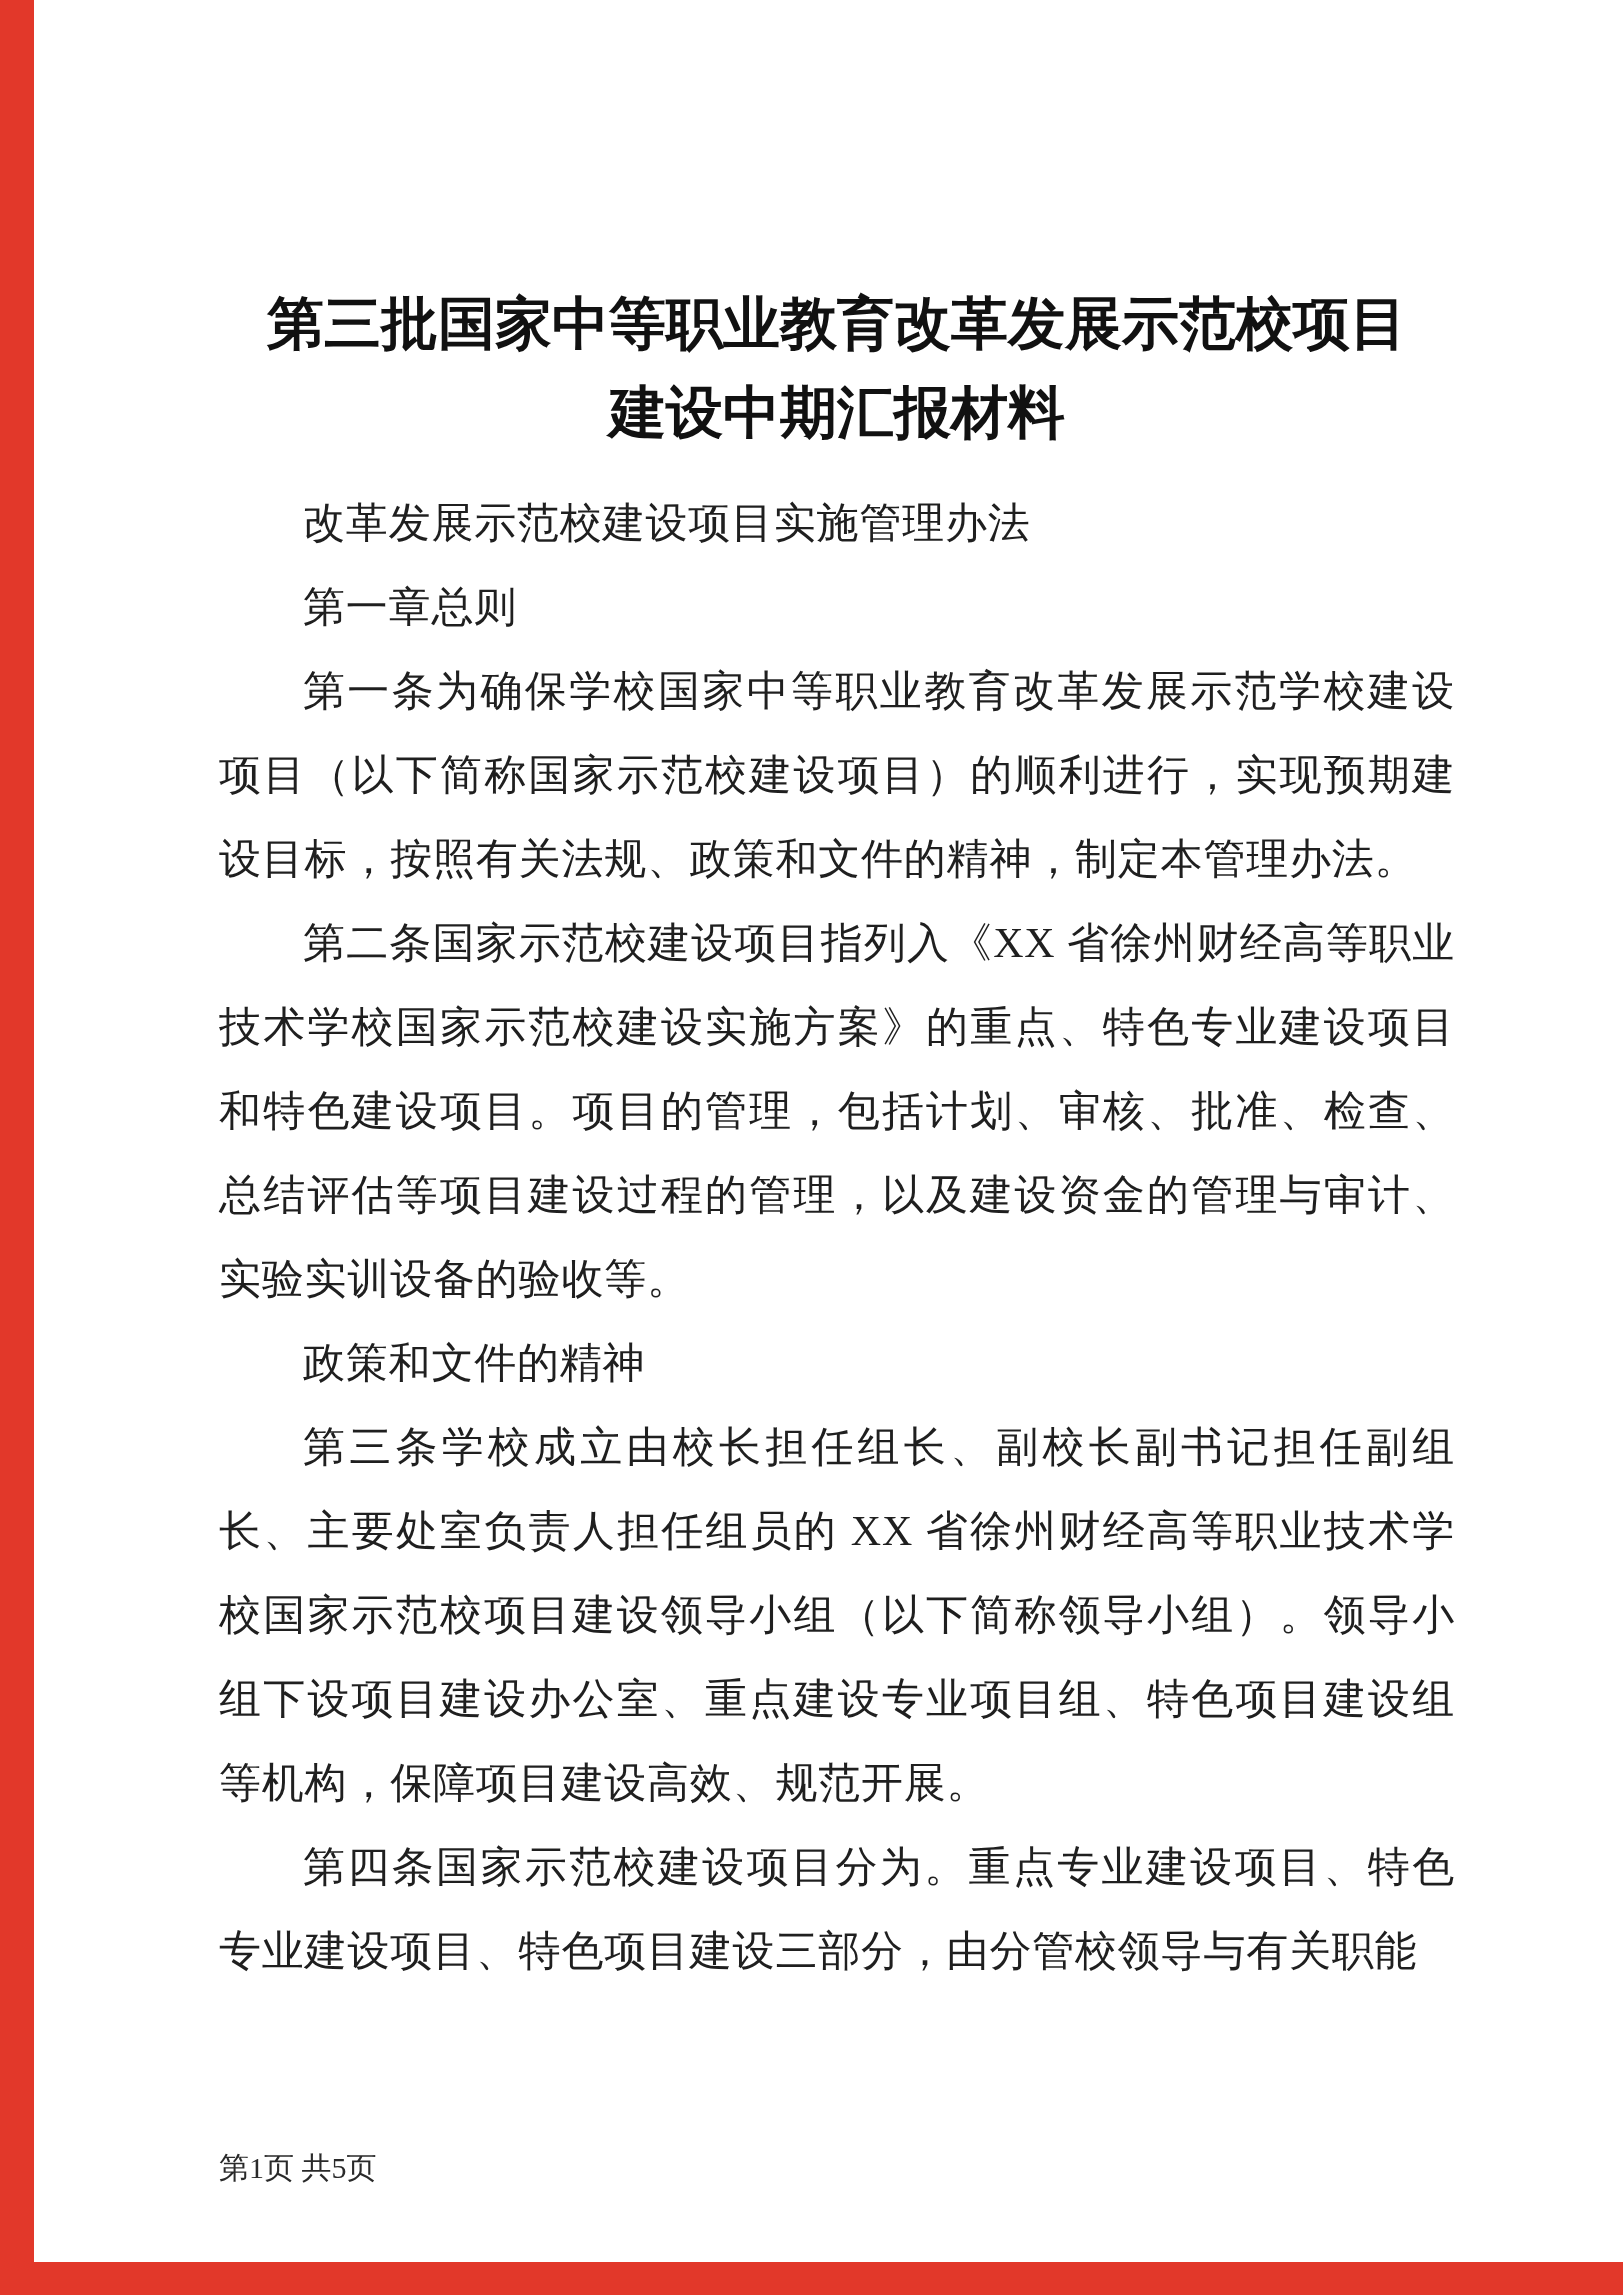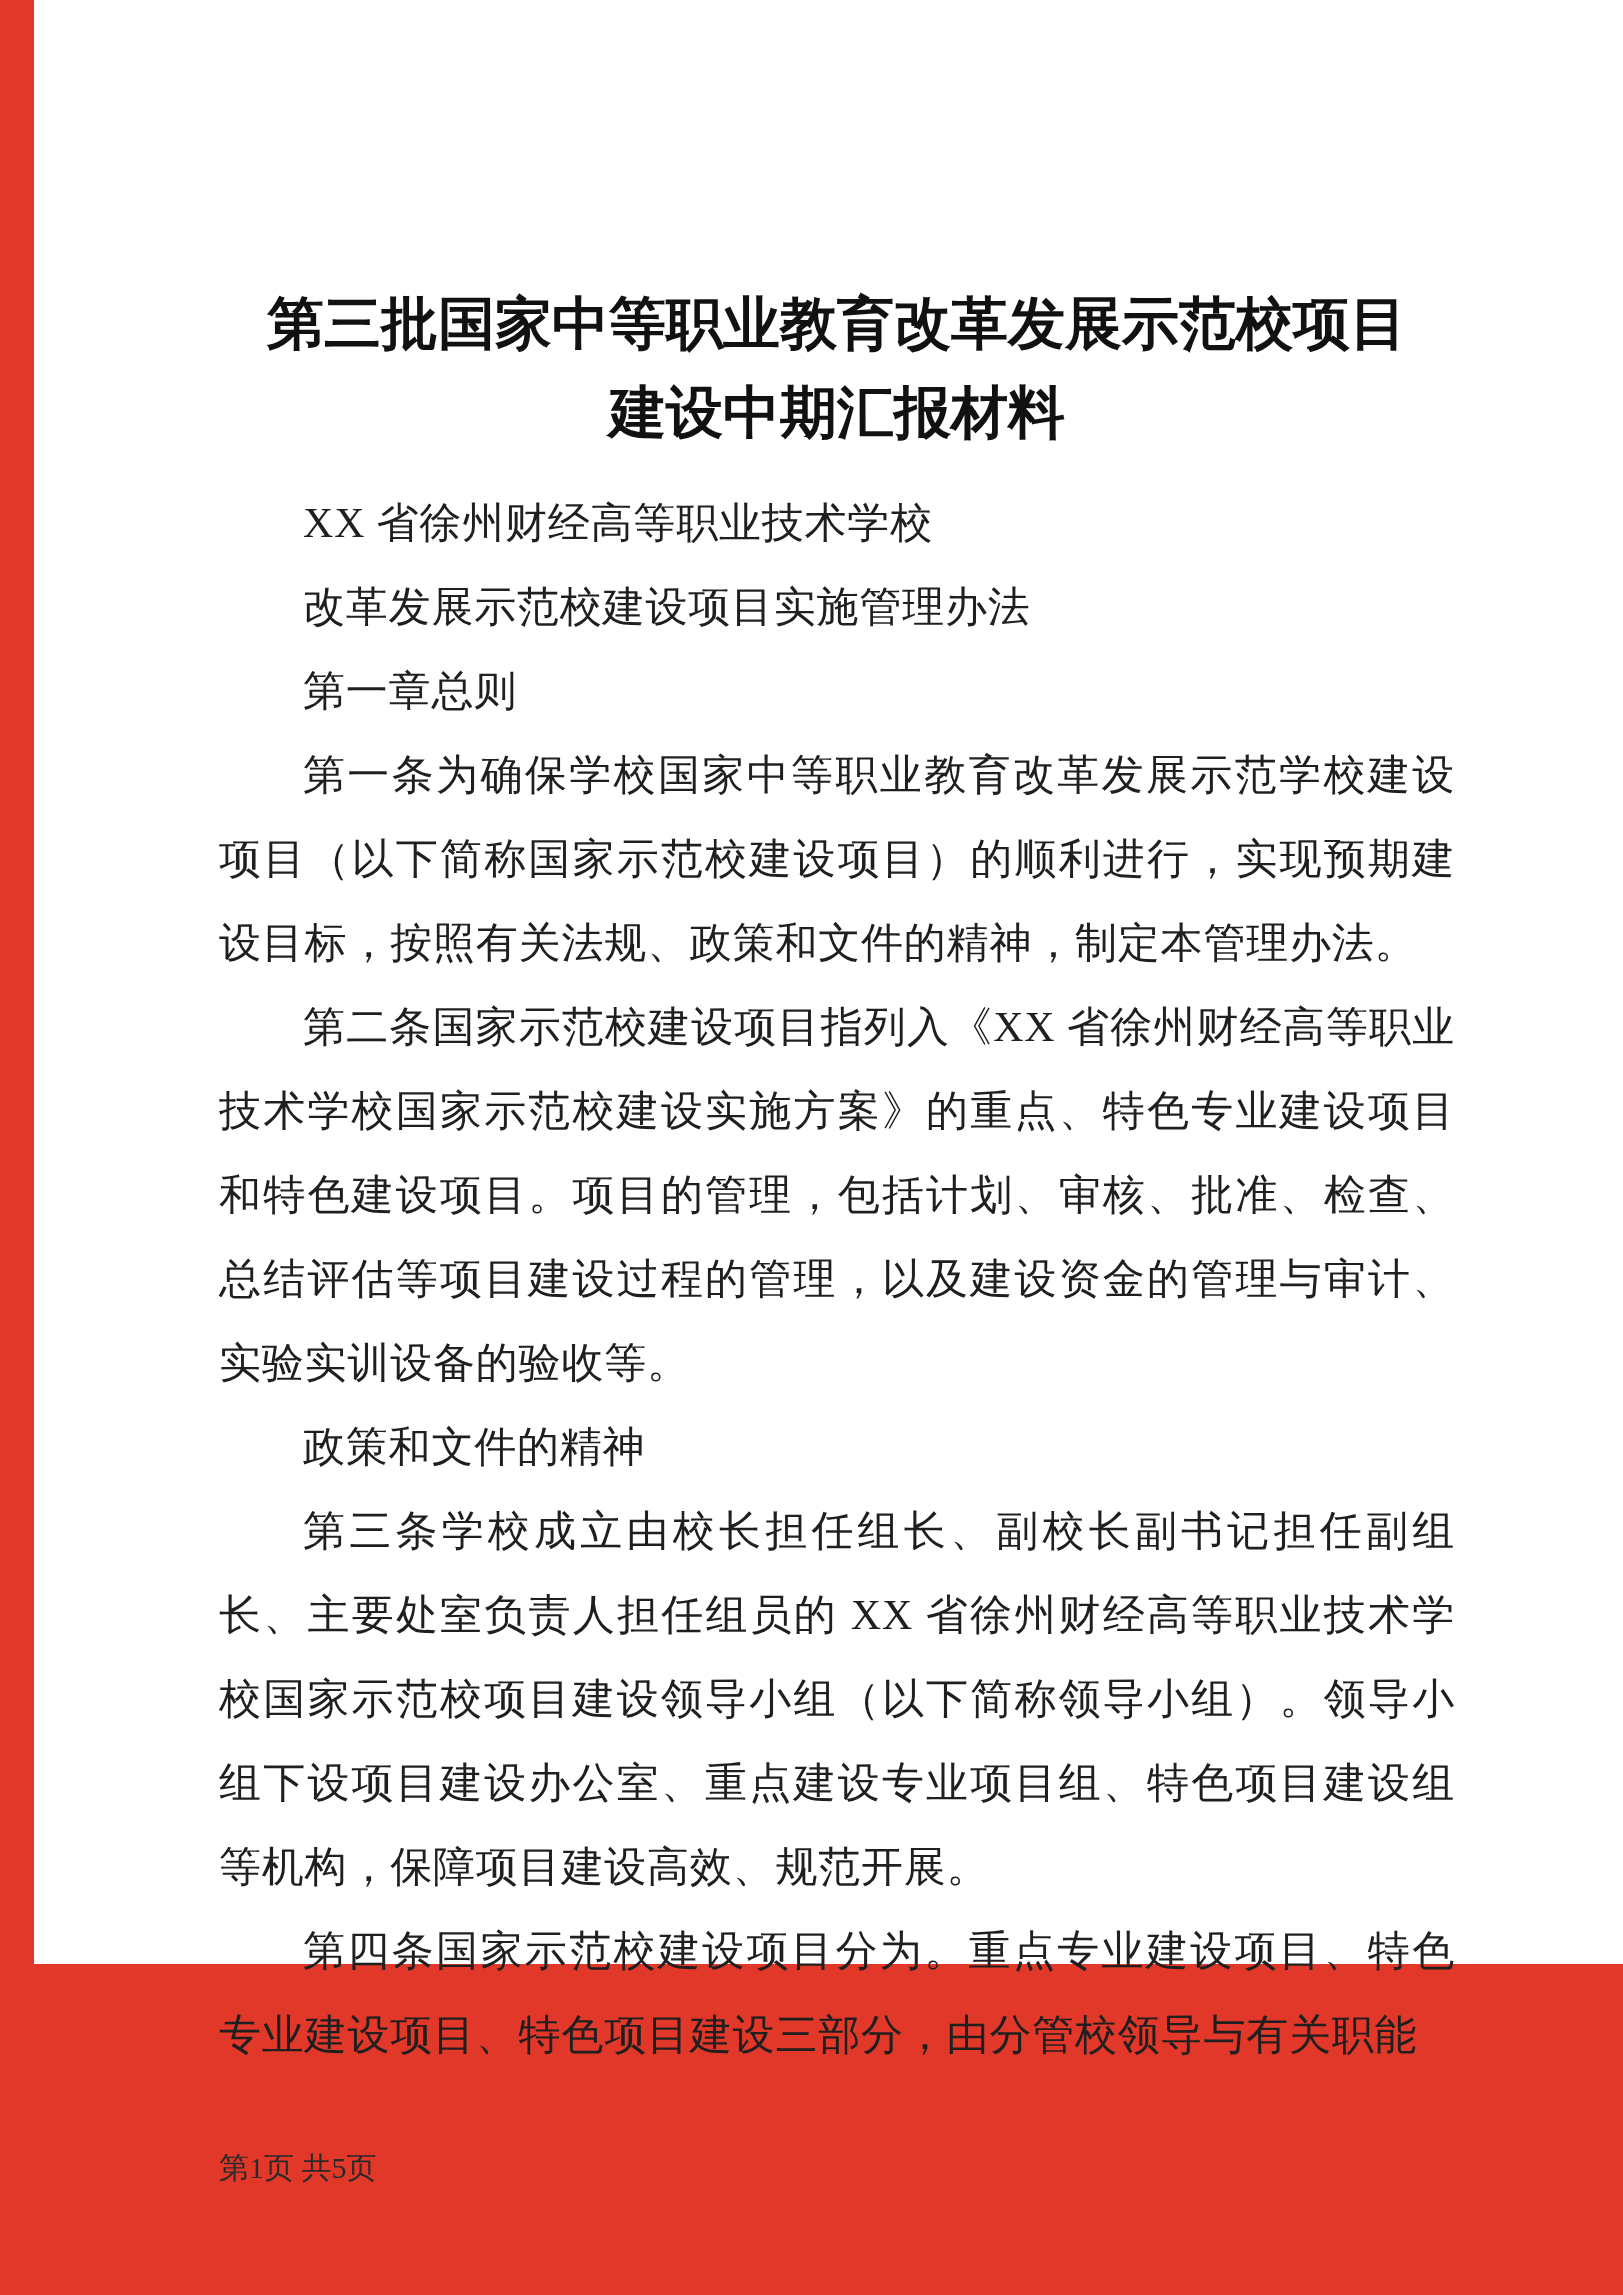--- a/index.html
+++ b/index.html
@@ -12,21 +12,21 @@
     position: relative;
     background: #e2382a; 
     overflow: hidden;
     font-family: "Liberation Serif", "DejaVu Serif", serif;
   }
   .doc-page {
     position: absolute;
     left: 34px;
     top: 0;
     width: 1590px;
-    height: 1964px;
+    height: 2262px;
     background: #ffffff;
   }
   .doc-content {
     position: absolute;
     left: 185px;   
     top: 279px;
     width: 1236px;
     color: #1f1f1f;
   }
   .doc-title {
@@ -64,21 +64,20 @@
 <body>
 
 <div class="doc-page">
   <div class="doc-content">
 
     <h1 class="doc-title">
       <span class="title-line">第三批国家中等职业教育改革发展示范校项目</span>
       <span class="title-line">建设中期汇报材料</span>
     </h1>
 
-    <p class="body-para">XX 省徐州财经高等职业技术学校</p>
     <p class="body-para">改革发展示范校建设项目实施管理办法</p>
     <p class="body-para">第一章总则</p>
     <p class="body-para">第一条为确保学校国家中等职业教育改革发展示范学校建设项目（以下简称国家示范校建设项目）的顺利进行，实现预期建设目标，按照有关法规、政策和文件的精神，制定本管理办法。</p>
     <p class="body-para">第二条国家示范校建设项目指列入《XX 省徐州财经高等职业技术学校国家示范校建设实施方案》的重点、特色专业建设项目和特色建设项目。项目的管理，包括计划、审核、批准、检查、总结评估等项目建设过程的管理，以及建设资金的管理与审计、实验实训设备的验收等。</p>
     <p class="body-para">政策和文件的精神</p>
     <p class="body-para">第三条学校成立由校长担任组长、副校长副书记担任副组长、主要处室负责人担任组员的 XX 省徐州财经高等职业技术学校国家示范校项目建设领导小组（以下简称领导小组）。领导小组下设项目建设办公室、重点建设专业项目组、特色项目建设组等机构，保障项目建设高效、规范开展。</p>
     <p class="body-para">第四条国家示范校建设项目分为。重点专业建设项目、特色专业建设项目、特色项目建设三部分，由分管校领导与有关职能</p>
 
   </div>
 

